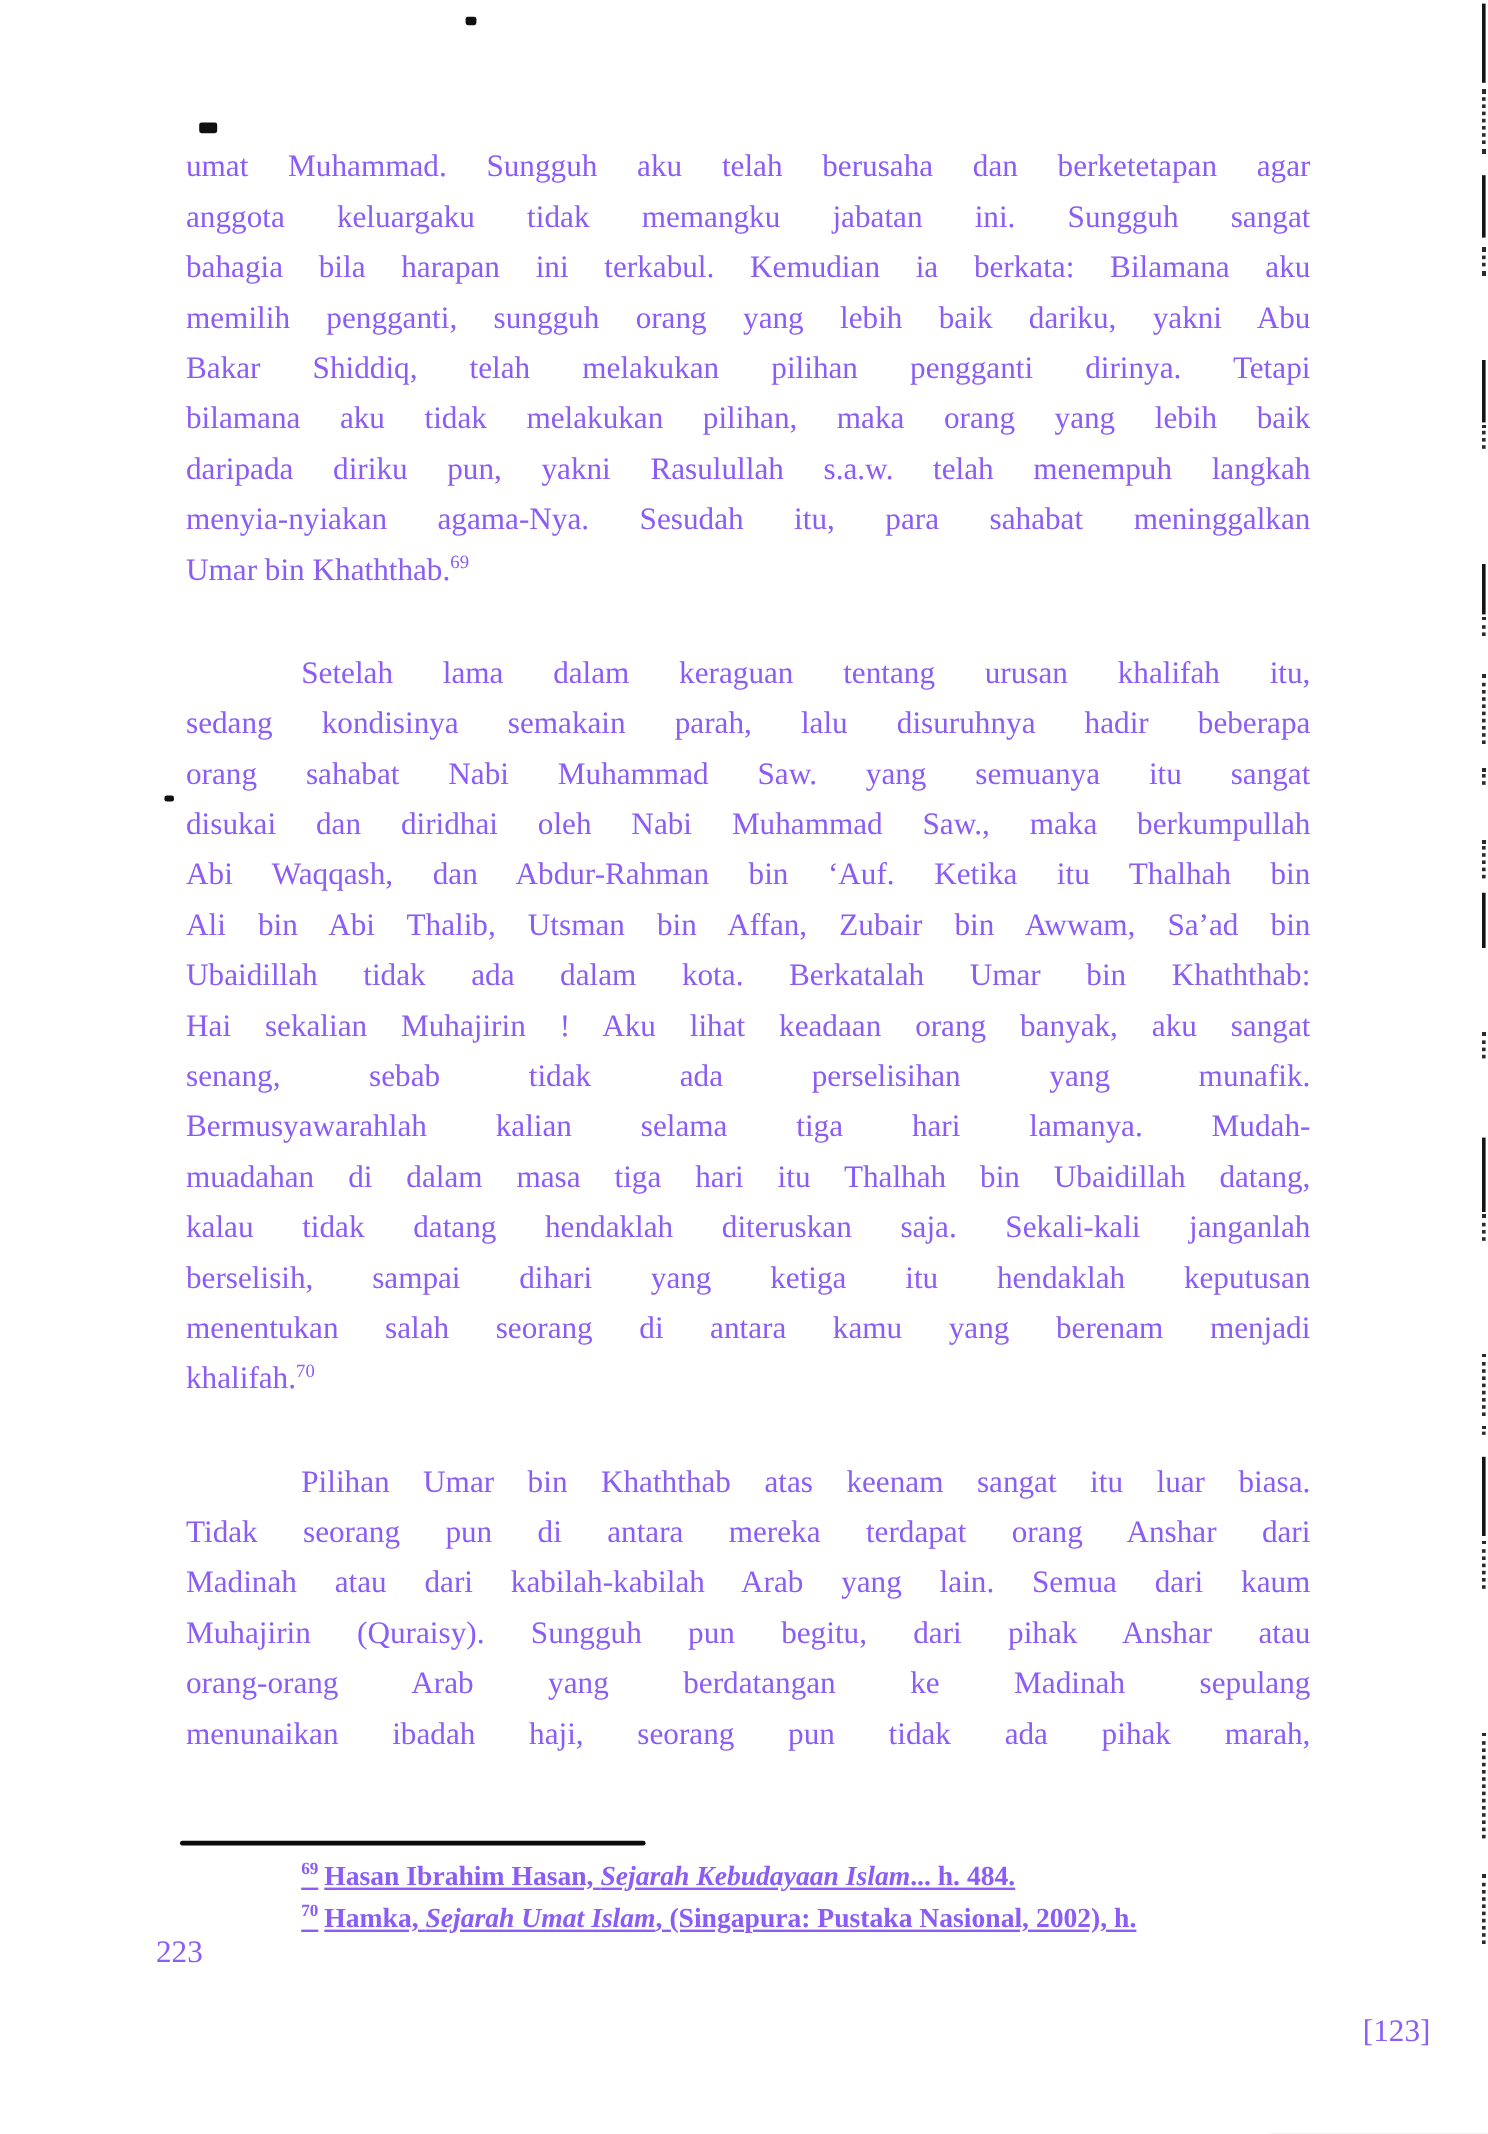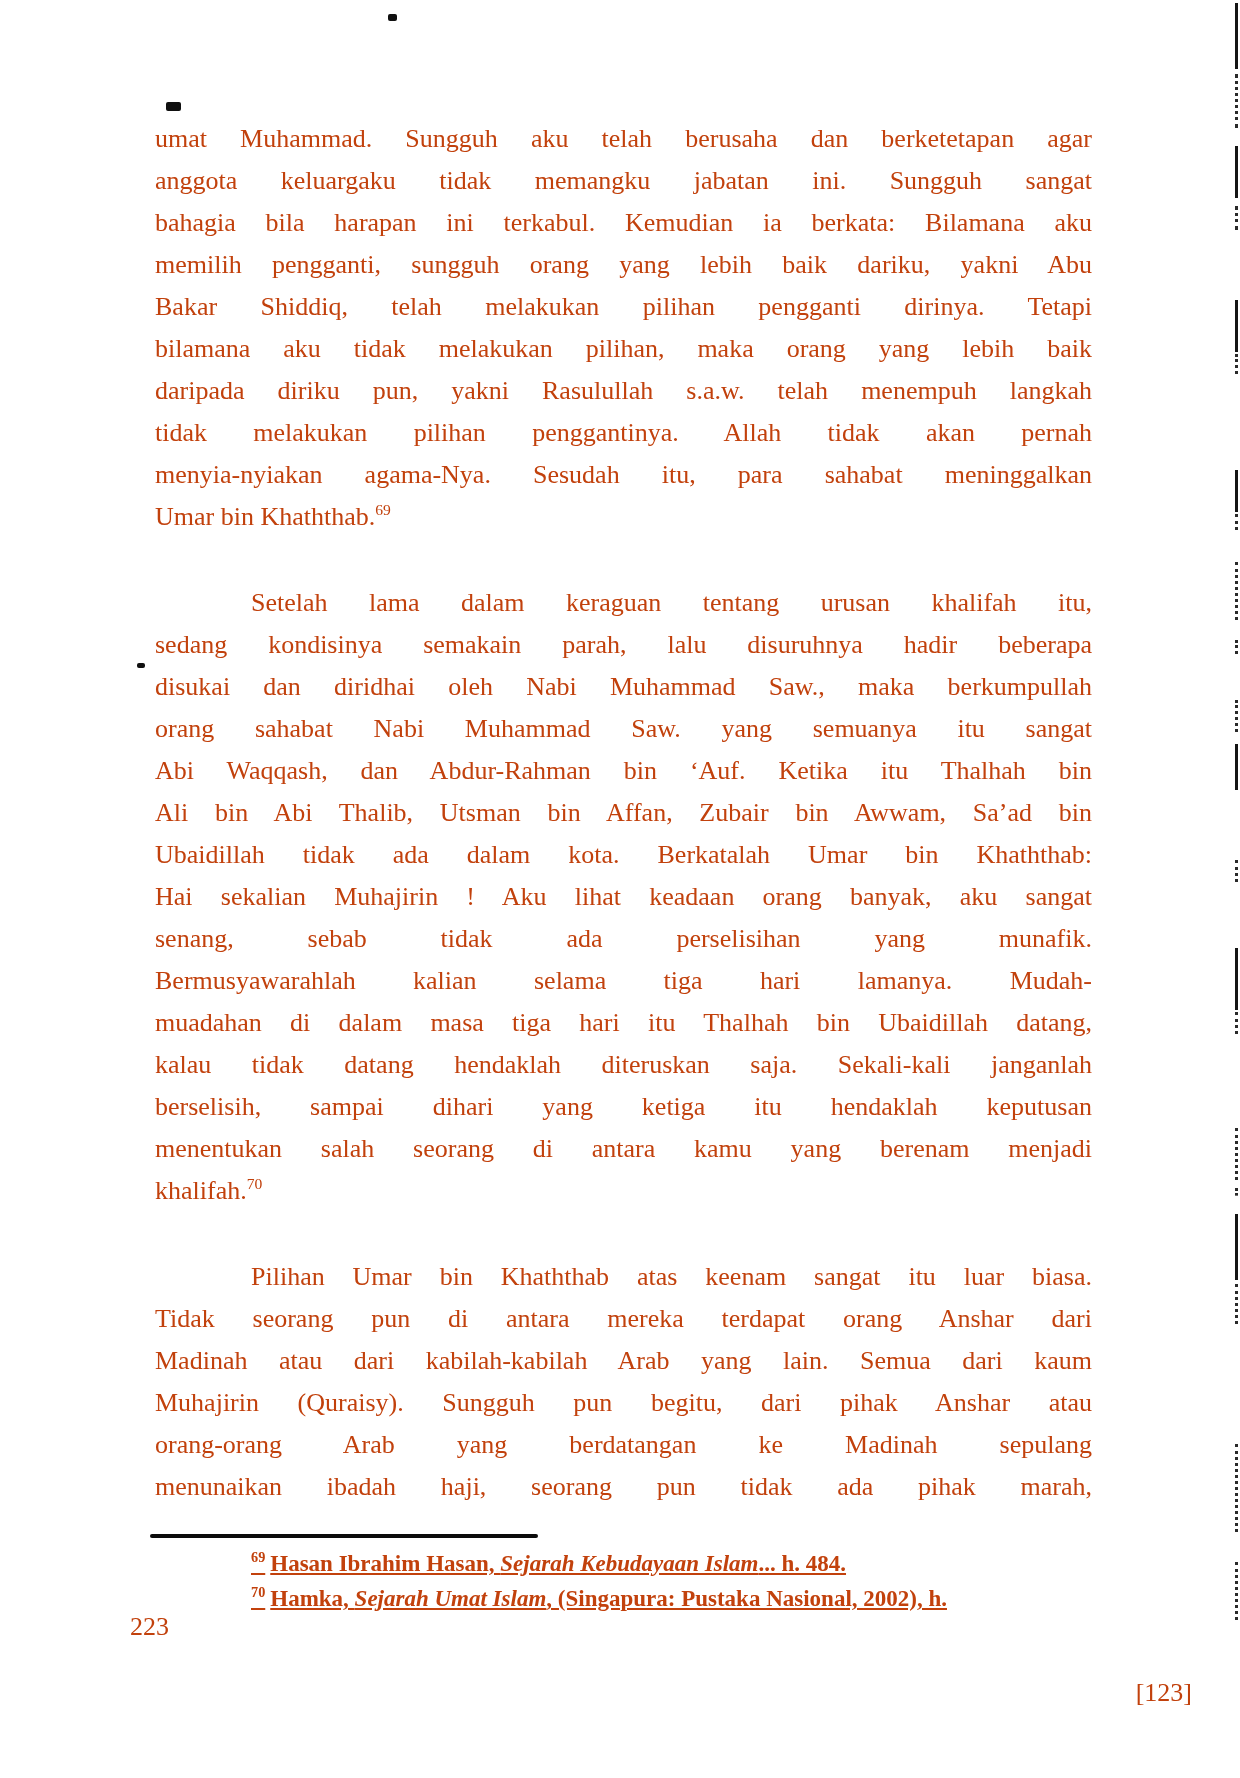--- a/index.html
+++ b/index.html
@@ -1,21 +1,21 @@
 <!DOCTYPE html>
 <html><head>
 <meta charset="utf-8">
 <style>
   html,body{margin:0;padding:0;background:#e8e8e8;}
   .page{
     position:relative;
     width:1240px;height:1778px;
     background:#ffffff;
     font-family:"Liberation Serif","DejaVu Serif",serif;
-    color:#c2410c;
+    color:#8b5cf6;
     overflow:hidden;
     margin:0 auto;
   }
   .body-text{
     position:absolute;left:155px;top:118px;width:937px;
     font-size:26px;
   }
   .para + .para{margin-top:44px;}
   .line{
     height:42px;line-height:42px;overflow:hidden;
@@ -85,29 +85,28 @@
 
   <div class="body-text">
       <div class="para">
         <div class="line j"><span>umat Muhammad. Sungguh aku telah berusaha dan berketetapan agar</span></div>
         <div class="line j"><span>anggota keluargaku tidak memangku jabatan ini. Sungguh sangat</span></div>
         <div class="line j"><span>bahagia bila harapan ini terkabul. Kemudian ia berkata: Bilamana aku</span></div>
         <div class="line j"><span>memilih pengganti, sungguh orang yang lebih baik dariku, yakni Abu</span></div>
         <div class="line j"><span>Bakar Shiddiq, telah melakukan pilihan pengganti dirinya. Tetapi</span></div>
         <div class="line j"><span>bilamana aku tidak melakukan pilihan, maka orang yang lebih baik</span></div>
         <div class="line j"><span>daripada diriku pun, yakni Rasulullah s.a.w. telah menempuh langkah</span></div>
-        <div class="line j"><span>tidak melakukan pilihan penggantinya. Allah tidak akan pernah</span></div>
         <div class="line j"><span>menyia-nyiakan agama-Nya. Sesudah itu, para sahabat meninggalkan</span></div>
         <div class="line"><span>Umar bin Khaththab.</span><sup>69</sup></div>
       </div>
       <div class="para">
         <div class="line j ind"><span>Setelah lama dalam keraguan tentang urusan khalifah itu,</span></div>
         <div class="line j"><span>sedang kondisinya semakain parah, lalu disuruhnya hadir beberapa</span></div>
+        <div class="line j"><span>orang sahabat Nabi Muhammad Saw. yang semuanya itu sangat</span></div>
         <div class="line j"><span>disukai dan diridhai oleh Nabi Muhammad Saw., maka berkumpullah</span></div>
-        <div class="line j"><span>orang sahabat Nabi Muhammad Saw. yang semuanya itu sangat</span></div>
         <div class="line j"><span>Abi Waqqash, dan Abdur-Rahman bin ‘Auf. Ketika itu Thalhah bin</span></div>
         <div class="line j"><span>Ali bin Abi Thalib, Utsman bin Affan, Zubair bin Awwam, Sa’ad bin</span></div>
         <div class="line j"><span>Ubaidillah tidak ada dalam kota. Berkatalah Umar bin Khaththab:</span></div>
         <div class="line j"><span>Hai sekalian Muhajirin ! Aku lihat keadaan orang banyak, aku sangat</span></div>
         <div class="line j"><span>senang, sebab tidak ada perselisihan yang munafik.</span></div>
         <div class="line j"><span>Bermusyawarahlah kalian selama tiga hari lamanya. Mudah-</span></div>
         <div class="line j"><span>muadahan di dalam masa tiga hari itu Thalhah bin Ubaidillah datang,</span></div>
         <div class="line j"><span>kalau tidak datang hendaklah diteruskan saja. Sekali-kali janganlah</span></div>
         <div class="line j"><span>berselisih, sampai dihari yang ketiga itu hendaklah keputusan</span></div>
         <div class="line j"><span>menentukan salah seorang di antara kamu yang berenam menjadi</span></div>

